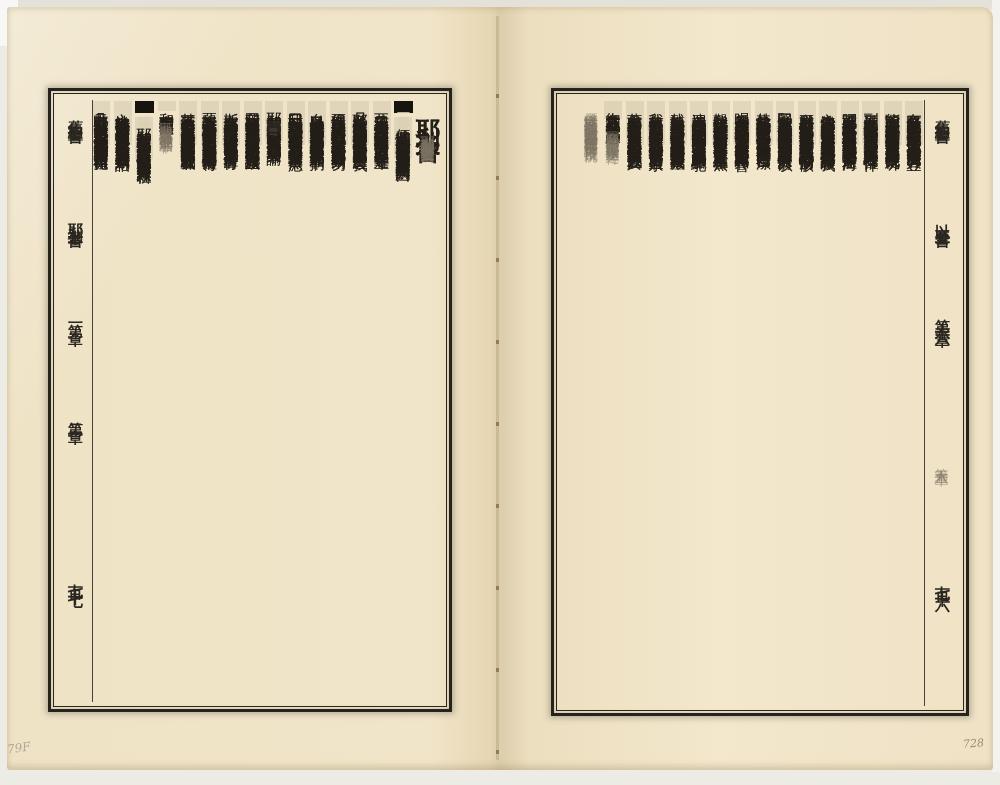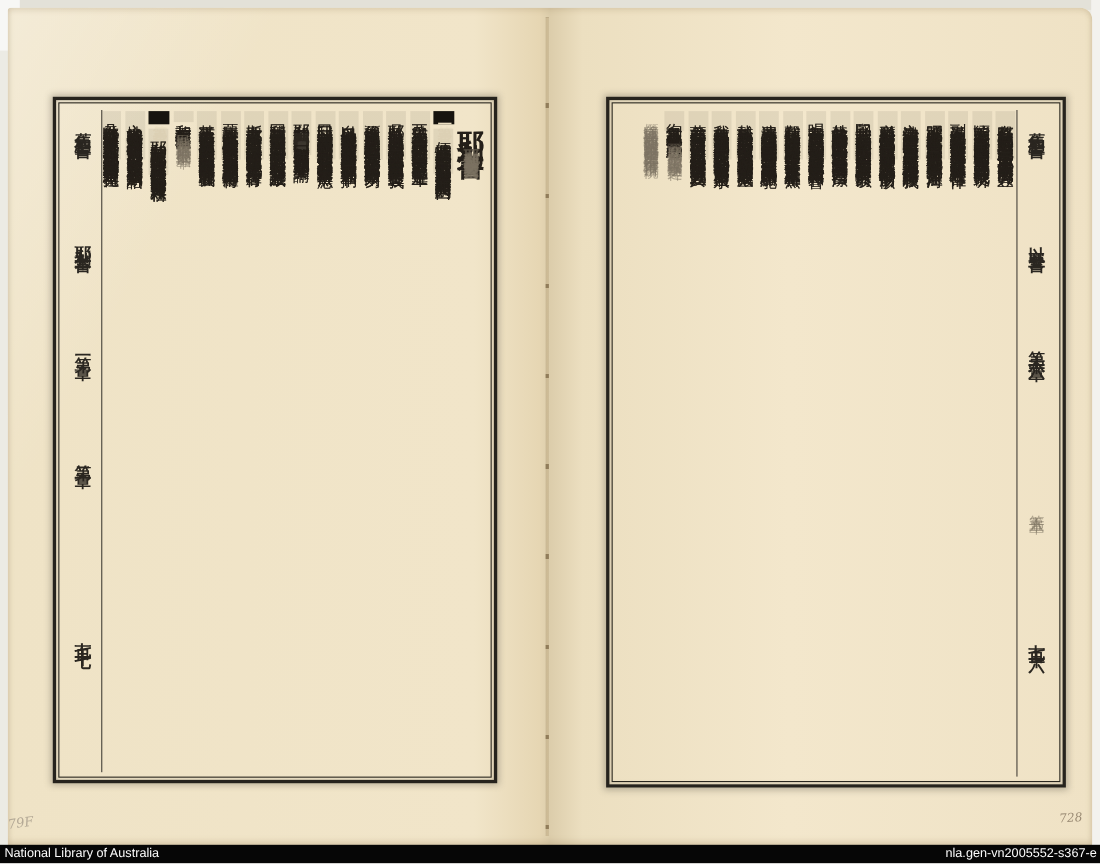--- a/index.html
+++ b/index.html
@@ -131,17 +131,13 @@
           <div class="m-item" style="top: 207px;">第六十六章</div>
           <div class="m-item ghost" style="top: 357px;">第六十五章</div>
           <div class="m-item" style="top: 474px;">七百十六</div>
         </div>
     </div>
   </div>
 
   <div class="pencil pencil-left">79F</div>
   <div class="pencil pencil-right">728</div>
 
-  <div class="nla-bar">
-    <span class="bar-left">National Library of Australia</span>
-    <span class="bar-right">nla.gen-vn2005552-s367-e</span>
-  </div>
 </div>
 
 </body></html>

